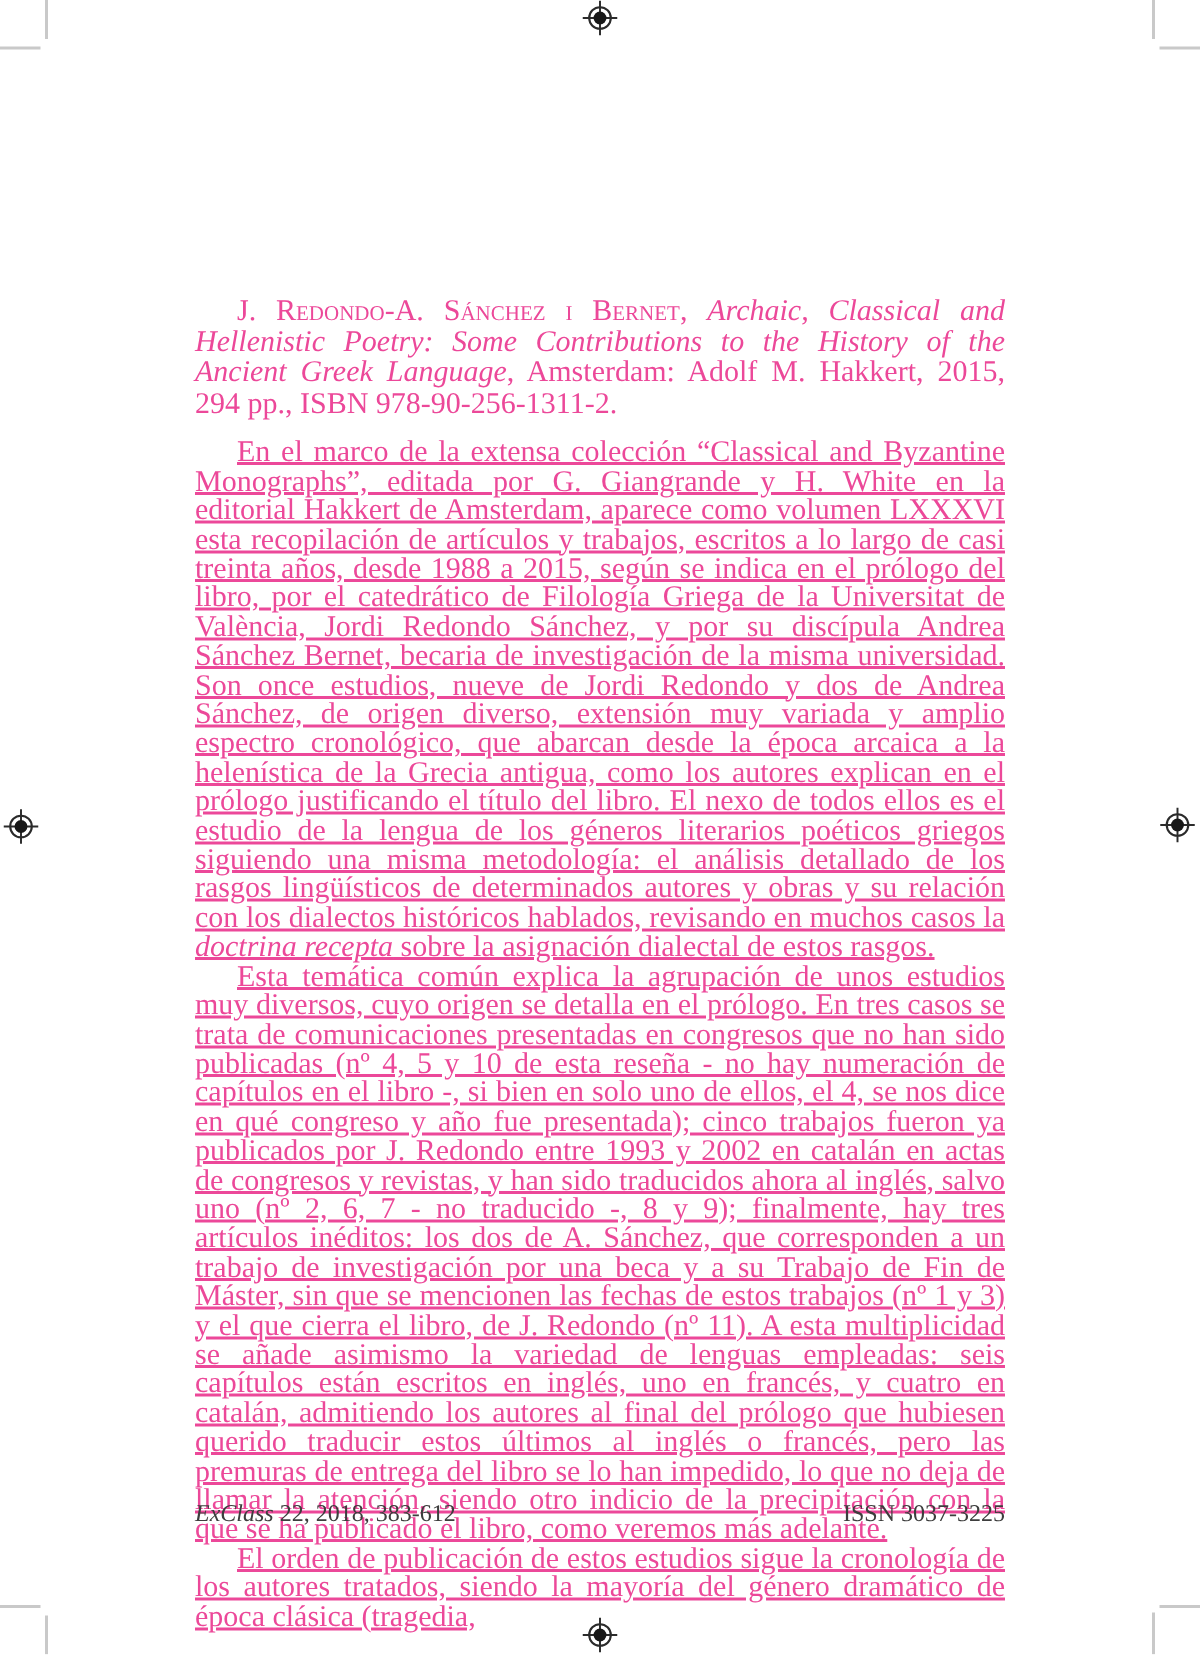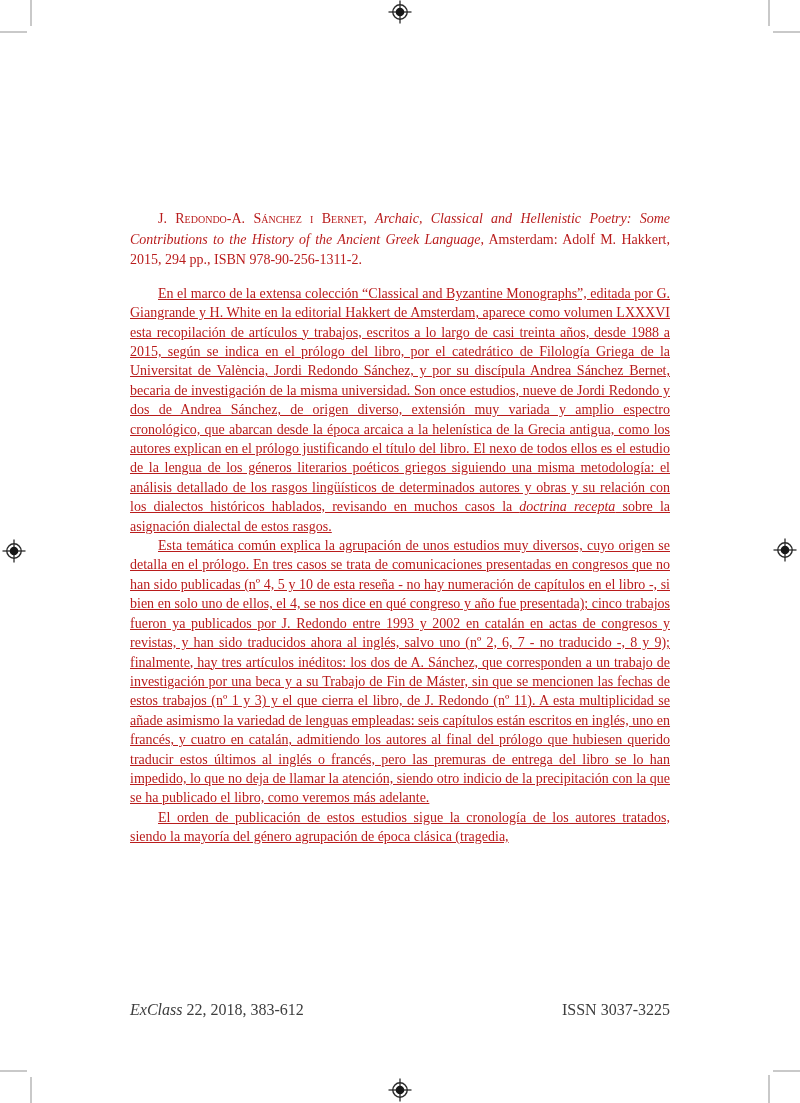--- a/index.html
+++ b/index.html
@@ -41,24 +41,24 @@
   .regmark .inner      { fill: #181818; }
   .regmark.pos-top     { left: 388px; top: 0px;     }
   .regmark.pos-bottom  { left: 388px; top: 1078px;  }
   .regmark.pos-left    { left: 2px;   top: 539px;   }
   .regmark.pos-right   { left: 773px; top: 538px;   }
 
   
   .text-block {
     position: absolute;
     left: 130px;
-    top: 209px;
+    top: 197px;
     width: 540px;
-    color: #b91c1c;
-    font-size: 14px;
+    color: #ec4899;
+    font-size: 20px;
     line-height: 19.4px;
     text-align: justify;
   }
   .heading {
     margin: 0 0 13px 0;
     text-indent: 28px;
     line-height: 20.6px;
   }
   .body-p {
     margin: 0;
@@ -121,21 +121,21 @@
     </svg>
 
   <main class="text-block">
 
     <p class="heading"><span>J. </span><span class="sc">Redondo</span><span>-A. </span><span class="sc">Sánchez i Bernet</span><span>, </span><span class="it">Archaic, Classical and Hellenistic Poetry: Some Contributions to the History of the Ancient Greek Language</span><span>, Amsterdam: Adolf M. Hakkert, 2015, 294 pp., ISBN 978-90-256-1311-2.</span></p>
 
     <p class="body-p"><span>En el marco de la extensa colección “Classical and Byzantine Monographs”, editada por G. Giangrande y H. White en la editorial Hakkert de Amsterdam, aparece como volumen LXXXVI esta recopilación de artículos y trabajos, escritos a lo largo de casi treinta años, desde 1988 a 2015, según se indica en el prólogo del libro, por el catedrático de Filología Griega de la Universitat de València, Jordi Redondo Sánchez, y por su discípula Andrea Sánchez Bernet, becaria de investigación de la misma universidad. Son once estudios, nueve de Jordi Redondo y dos de Andrea Sánchez, de origen diverso, extensión muy variada y amplio espectro cronológico, que abarcan desde la época arcaica a la helenística de la Grecia antigua, como los autores explican en el prólogo justificando el título del libro. El nexo de todos ellos es el estudio de la lengua de los géneros literarios poéticos griegos siguiendo una misma metodología: el análisis detallado de los rasgos lingüísticos de determinados autores y obras y su relación con los dialectos históricos hablados, revisando en muchos casos la </span><span class="it">doctrina recepta</span><span> sobre la asignación dialectal de estos rasgos.</span></p>
 
     <p class="body-p">Esta temática común explica la agrupación de unos estudios muy diversos, cuyo origen se detalla en el prólogo. En tres casos se trata de comunicaciones presentadas en congresos que no han sido publicadas (nº 4, 5 y 10 de esta reseña - no hay numeración de capítulos en el libro -, si bien en solo uno de ellos, el 4, se nos dice en qué congreso y año fue presentada); cinco trabajos fueron ya publicados por J. Redondo entre 1993 y 2002 en catalán en actas de congresos y revistas, y han sido traducidos ahora al inglés, salvo uno (nº 2, 6, 7 - no traducido -, 8 y 9); finalmente, hay tres artículos inéditos: los dos de A. Sánchez, que corresponden a un trabajo de investigación por una beca y a su Trabajo de Fin de Máster, sin que se mencionen las fechas de estos trabajos (nº 1 y 3) y el que cierra el libro, de J. Redondo (nº 11). A esta multiplicidad se añade asimismo la variedad de lenguas empleadas: seis capítulos están escritos en inglés, uno en francés, y cuatro en catalán, admitiendo los autores al final del prólogo que hubiesen querido traducir estos últimos al inglés o francés, pero las premuras de entrega del libro se lo han impedido, lo que no deja de llamar la atención, siendo otro indicio de la precipitación con la que se ha publicado el libro, como veremos más adelante.</p>
 
-    <p class="body-p">El orden de publicación de estos estudios sigue la cronología de los autores tratados, siendo la mayoría del género agrupación de época clásica (tragedia,</p>
+    <p class="body-p">El orden de publicación de estos estudios sigue la cronología de los autores tratados, siendo la mayoría del género dramático de época clásica (tragedia,</p>
 
   </main>
 
   <div class="footer">
     <div><span class="it">ExClass</span><span> 22, 2018, 383-612</span></div>
     <div>ISSN 3037-3225</div>
   </div>
 
 </div>
 

